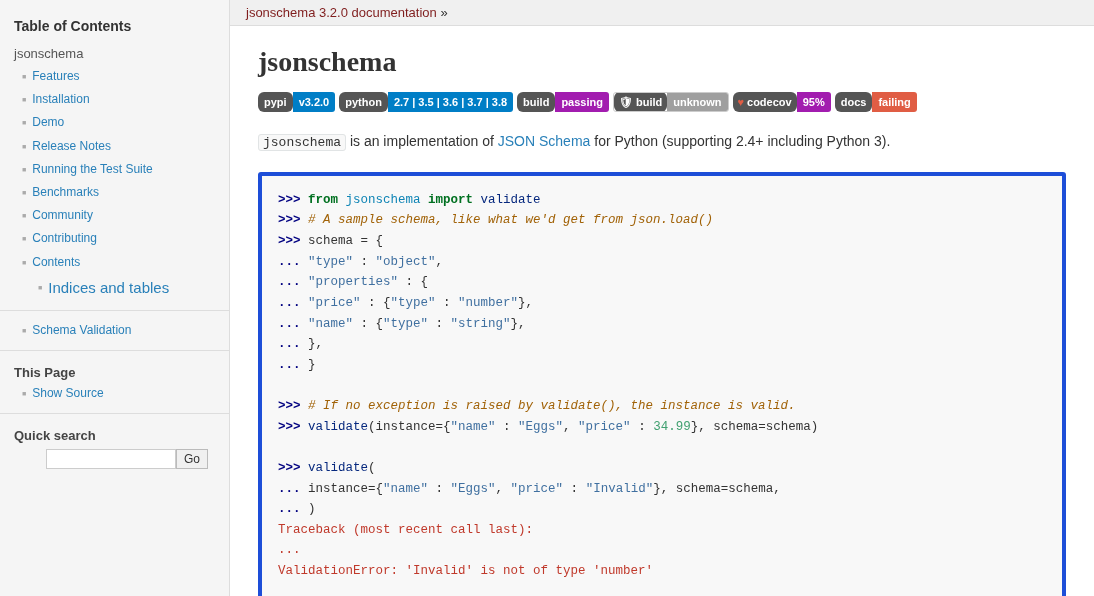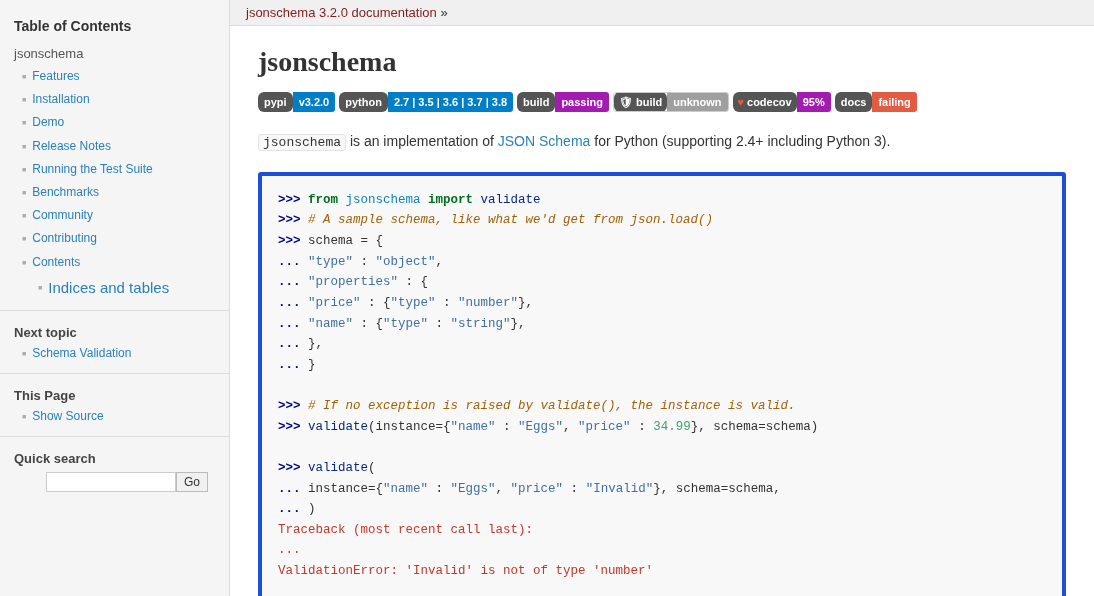--- a/index.html
+++ b/index.html
@@ -241,21 +241,20 @@
     </div>
     <div class="sidebar-item">
       <span>Contents</span>
     </div>
     <div class="sidebar-subitem">
       <span>Indices and tables</span>
     </div>
 
     <hr class="sidebar-divider">
 
-    <div class="sidebar-section-head">Next topic</div>
     <div class="sidebar-item">
       <span>Schema Validation</span>
     </div>
 
     <hr class="sidebar-divider">
 
     <div class="sidebar-section-head">This Page</div>
     <div class="sidebar-item">
       <span>Show Source</span>
     </div>

